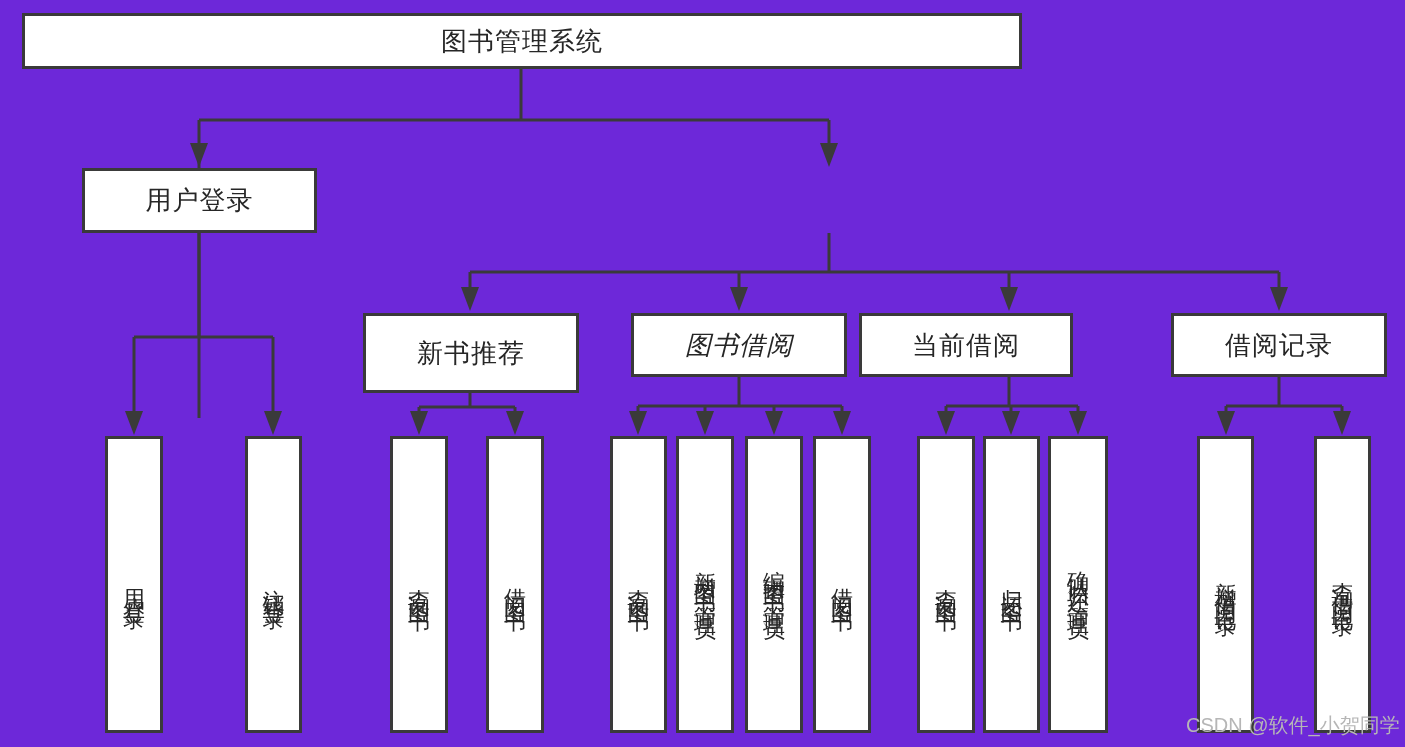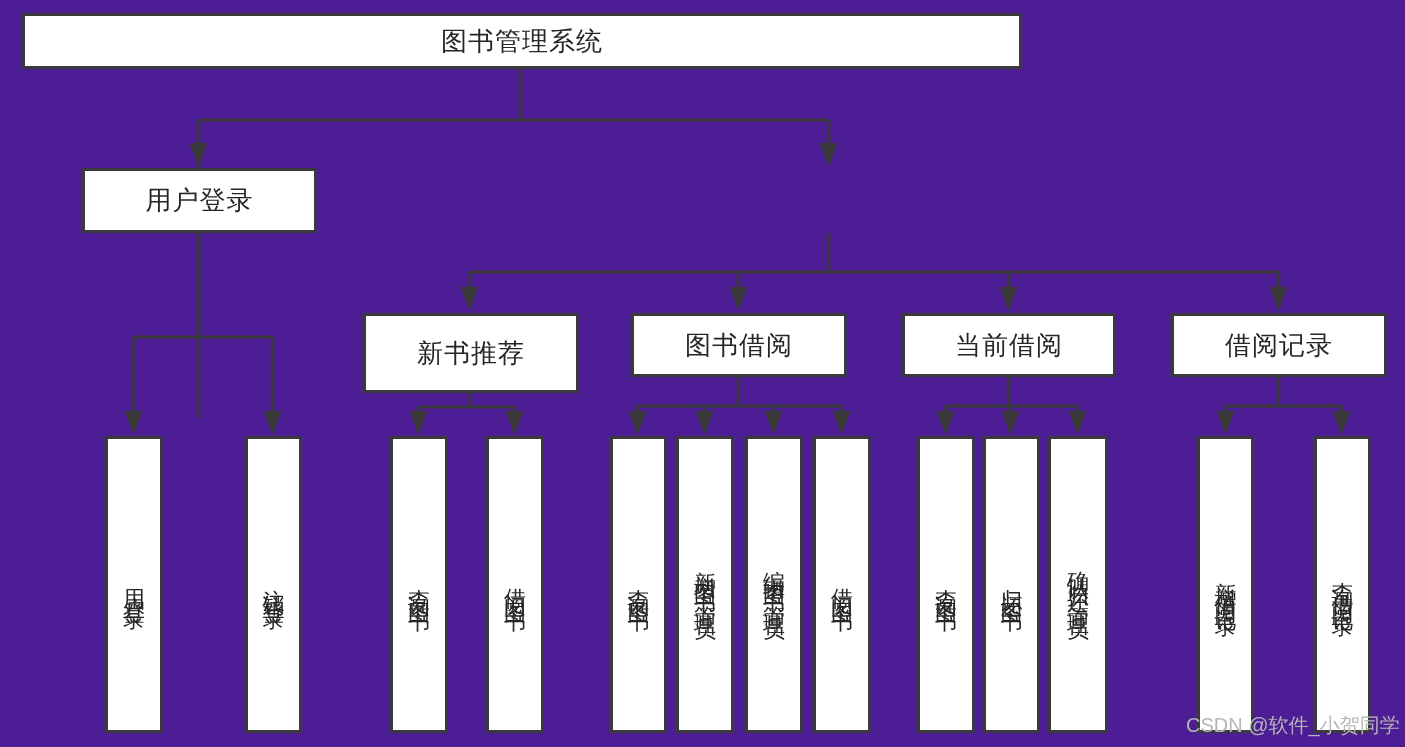--- a/index.html
+++ b/index.html
@@ -5,21 +5,21 @@
   html, body {
     margin: 0;
     padding: 0;
     background: #ffffff;
     font-family: "Liberation Sans", "DejaVu Sans", sans-serif;
   }
   .canvas {
     position: relative;
     width: 1405px;
     height: 747px;
-    background: #4c1d95;
+    background: #6d28d9;
     overflow: hidden;
   }
   .connectors {
     position: absolute;
     left: 0;
     top: 0;
     width: 1405px;
     height: 747px;
   }
   .node {
@@ -44,22 +44,22 @@
     text-orientation: mixed;
     letter-spacing: 7px;
     line-height: 1;
     white-space: nowrap;
   }
   
   .n-root    { left: 22px;   top: 13px;  width: 1000px; height: 56px; }
   .n-l2-user { left: 82px;   top: 168px; width: 235px;  height: 65px; }
   .n-l2-book { left: 712px;  top: 168px; width: 235px;  height: 65px; }
   .n-l3-new     { left: 363px;  top: 313px; width: 216px; height: 80px; }
-  .n-l3-borrow  { left: 631px;  top: 313px; width: 216px; height: 64px; }
-  .n-l3-current { left: 902px;  top: 313px; width: 214px; height: 64px; }
+  .n-l3-borrow  { left: 631px;  top: 313px; width: 216px; height: 64px; font-style: italic; }
+  .n-l3-current { left: 859px;  top: 313px; width: 214px; height: 64px; }
   .n-l3-record  { left: 1171px; top: 313px; width: 216px; height: 64px; }
   .leaf { top: 436px; height: 297px; }
   .n-a1 { left: 105px;  width: 58px; }
   .n-a2 { left: 245px;  width: 57px; }
   .n-b1 { left: 390px;  width: 58px; }
   .n-b2 { left: 486px;  width: 58px; }
   .n-c1 { left: 610px;  width: 57px; }
   .n-c2 { left: 676px;  width: 58px; }
   .n-c3 { left: 745px;  width: 58px; }
   .n-c4 { left: 813px;  width: 58px; }

